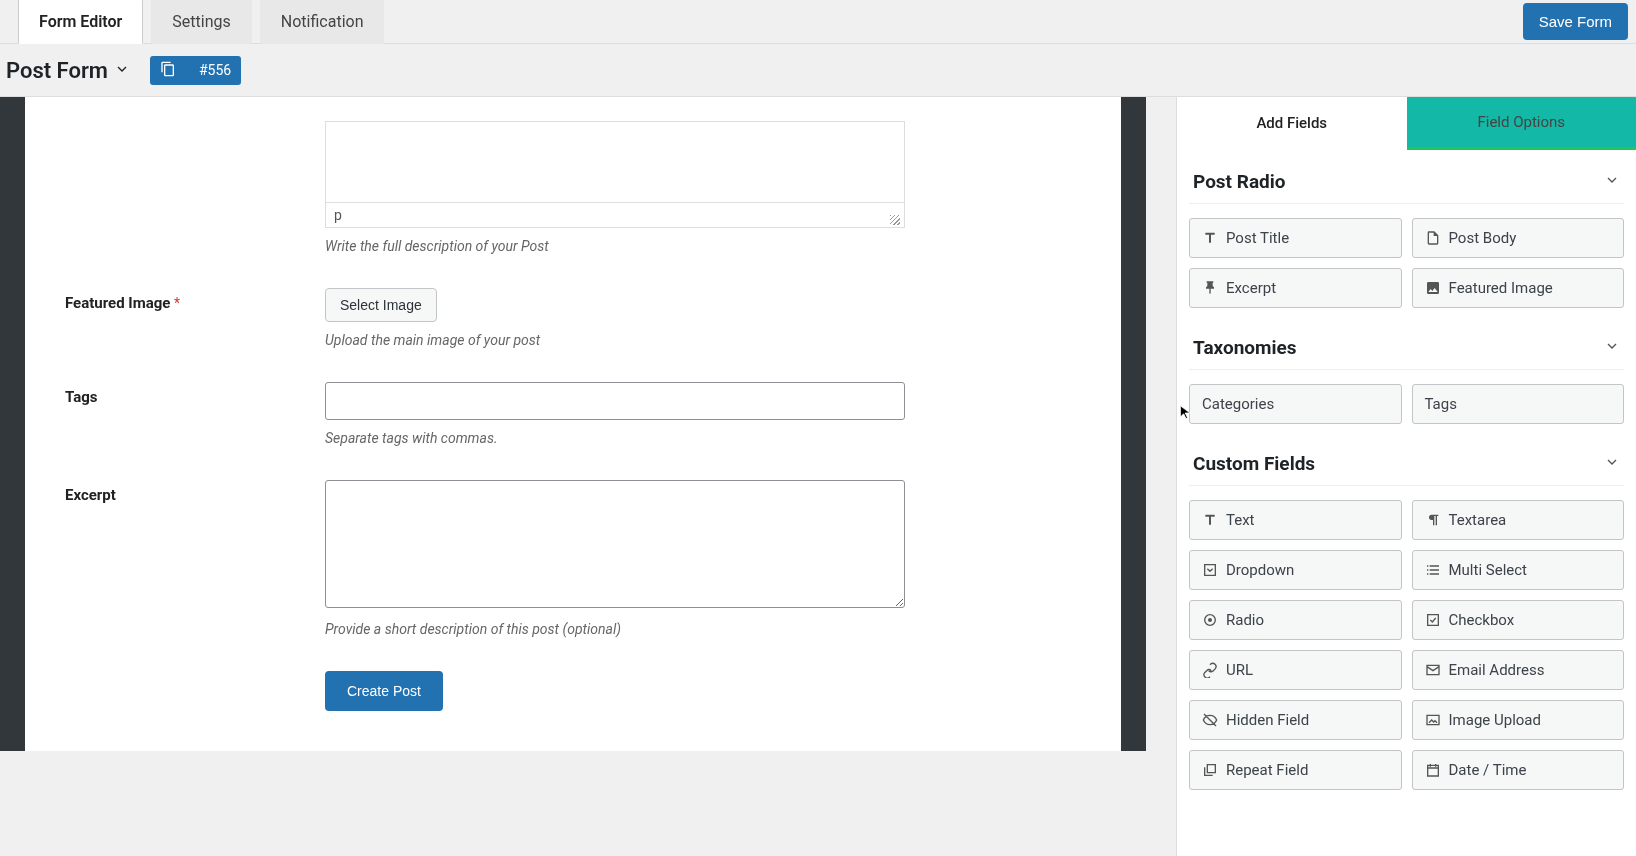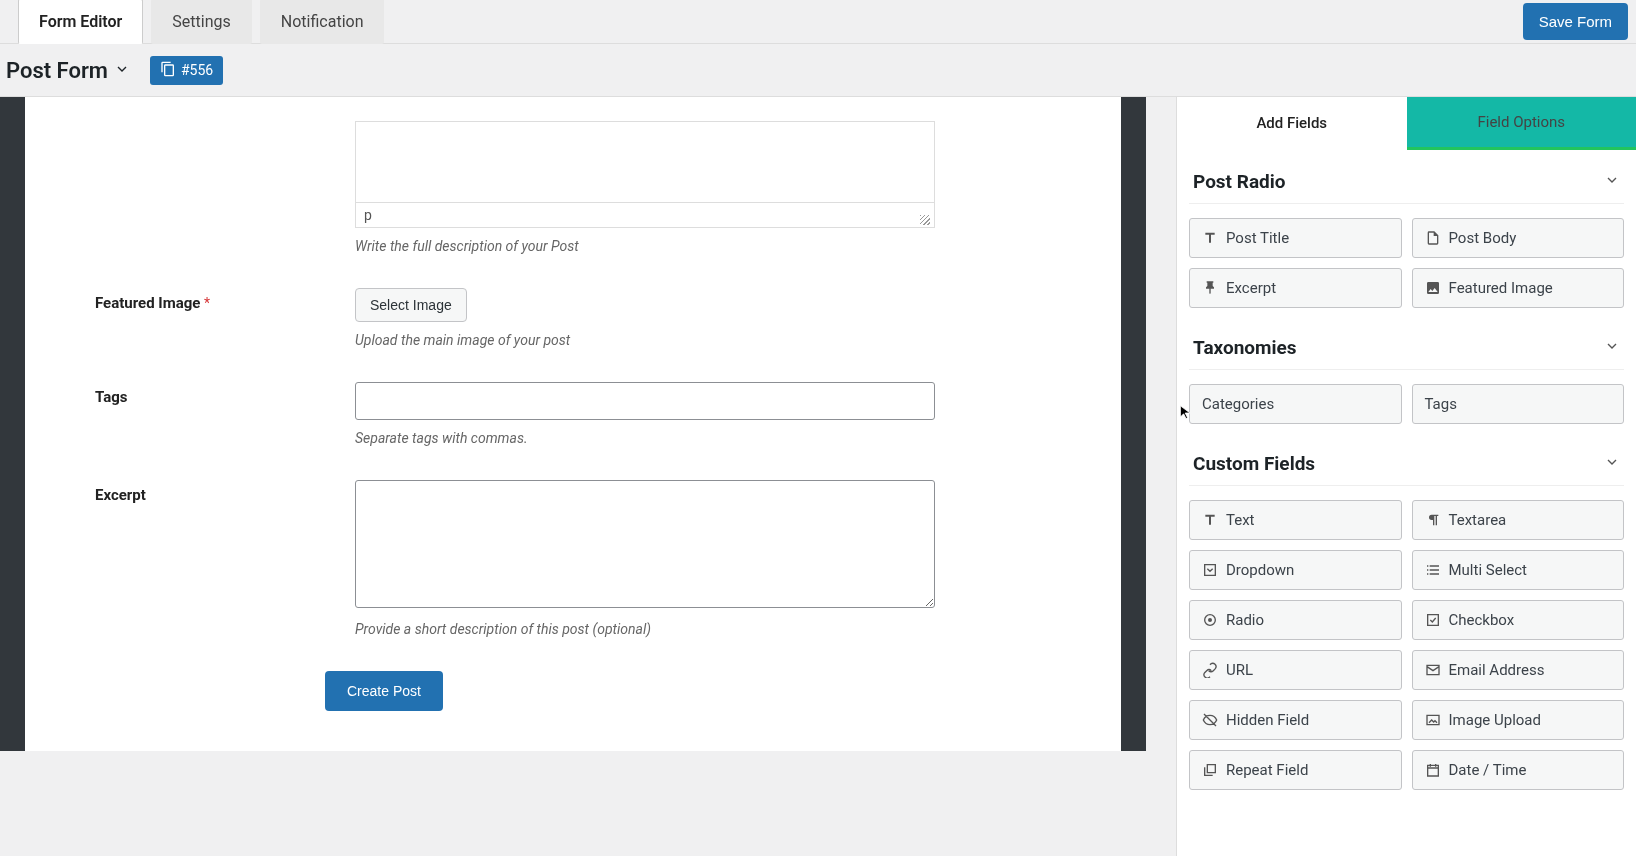--- a/index.html
+++ b/index.html
@@ -5,29 +5,29 @@
 * { box-sizing: border-box; margin: 0; padding: 0; }
 body { font-family: -apple-system, BlinkMacSystemFont, "Segoe UI", Roboto, sans-serif; font-size: 14px; color: #1d2327; background: #f0f0f1; overflow: hidden; }
 .container { width: 1636px; height: 856px; display: flex; flex-direction: column; }
 .top-tabs { display: flex; align-items: center; background: #f0f0f1; border-bottom: 1px solid #ddd; padding: 0 8px 0 18px; height: 44px; }
 .top-tabs .tab { padding: 12px 20px; font-size: 16px; color: #444; cursor: pointer; border: 1px solid transparent; background: #e8e8e8; margin-right: 8px; border-radius: 2px; }
 .top-tabs .tab.active { background: #fff; border: 1px solid #ccc; border-bottom-color: #fff; font-weight: 600; color: #222; }
 .save-btn { margin-left: auto; background: #2271b1; color: #fff; border: none; padding: 10px 16px; font-size: 15px; border-radius: 4px; cursor: pointer; }
 .subheader { display: flex; align-items: center; padding: 10px 10px 10px 6px; height: 52px; }
 .subheader .title { font-size: 22px; font-weight: 600; margin-right: 6px; }
 .subheader .chevron { font-size: 18px; margin-right: 20px; cursor: pointer; }
-.id-badge { background: #2271b1; color: #fff; padding: 5px 10px; border-radius: 3px; font-size: 14px; display: inline-flex; align-items: center; gap: 5px; cursor: pointer; }
+.id-badge { background: #2271b1; color: #fff; padding: 5px 10px; border-radius: 3px; font-size: 14px; display: inline-flex; align-items: center; gap: 23px; cursor: pointer; }
 .main-area { display: flex; flex: 1; overflow: hidden; border-top: 1px solid #ddd; }
 .preview-pane { flex: 1; position: relative; overflow: hidden; }
 .preview-scroll { position: absolute; inset: 0; overflow-y: scroll; background: #f0f0f1; }
 .outer-frame { padding: 0 30px 30px 0; }
 .dark-frame { background: #32373c; padding: 0 25px; margin: 0 0 0 0; }
 .form-card { background: #fff; padding: 24px 40px 40px 40px; }
 .form-row { display: flex; margin-bottom: 34px; }
-.form-label-col { width: 260px; padding-top: 6px; margin-left: 30px; }
+.form-label-col { width: 260px; padding-top: 6px; }
 .form-label { font-weight: 700; font-size: 15px; color: #222; }
 .req { color: #d63638; }
 .form-input-col { flex: 1; max-width: 580px; }
 .rte-box { border: 1px solid #ddd; min-height: 82px; background: #fff; margin-bottom: 0; }
 .rte-path { border: 1px solid #ddd; border-top: none; padding: 4px 8px; font-size: 14px; color: #555; background: #fff; position: relative; }
 .rte-path::after { content: ""; position: absolute; right: 4px; bottom: 2px; width: 10px; height: 10px; background: repeating-linear-gradient(135deg, #999 0 1px, transparent 1px 3px); }
 .help-text { font-style: italic; color: #666; font-size: 14px; margin-top: 10px; }
 .select-btn { border: 1px solid #c3c4c7; background: #f6f7f7; padding: 8px 14px; font-size: 14px; border-radius: 4px; cursor: pointer; color: #2c3338; }
 .text-input { width: 100%; border: 1px solid #8c8f94; padding: 8px; font-size: 14px; border-radius: 3px; height: 38px; }
 .textarea-input { width: 100%; border: 1px solid #8c8f94; padding: 8px; font-size: 14px; border-radius: 3px; height: 128px; resize: both; }

